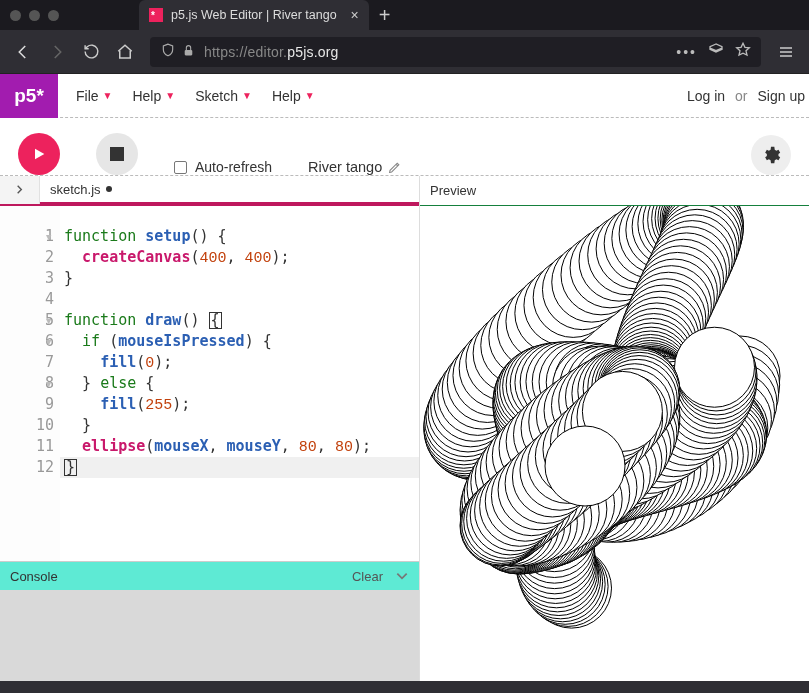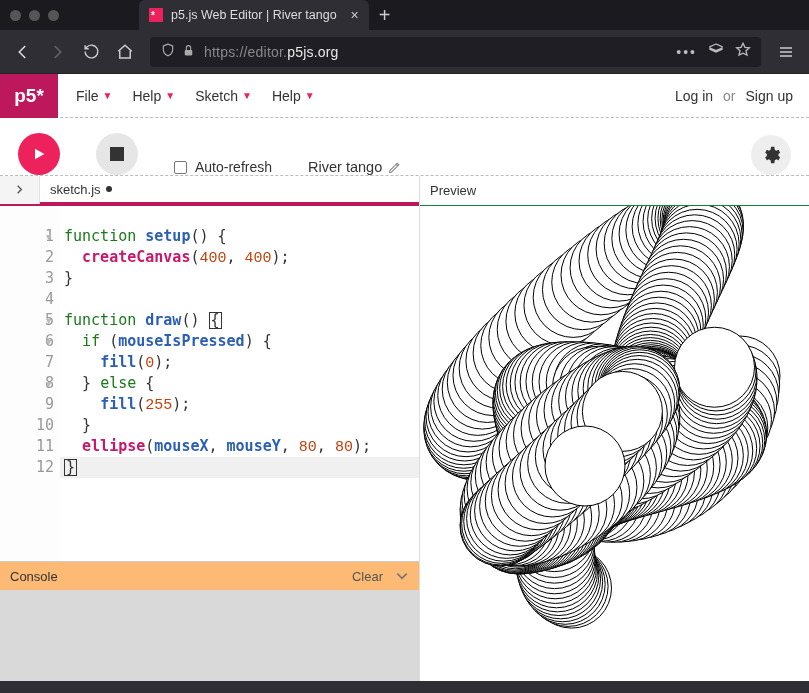--- a/index.html
+++ b/index.html
@@ -19,26 +19,26 @@
   .urlbar { flex:1; height:30px; background:#1f1e24; border-radius:4px; display:flex; align-items:center; padding:0 10px; color:#bbb; font-size:14px; margin:0 6px;}
   .urlbar .shield, .urlbar .lock { width:16px; text-align:center;}
   .urlbar .lock { margin:0 8px 0 4px;}
   .urlbar .addr { flex:1; letter-spacing:.2px;}
   .urlbar .addr .muted { color:#888;}
   .urlbar .addr .bold { color:#e8e8e8; font-weight:500;}
   .dots3 { letter-spacing:2px; color:#bbb; margin-right:10px;}
   
   .page { flex:1; background:#fff; display:flex; flex-direction:column; overflow:hidden;}
   .topbar { height:44px; background:#fff; display:flex; align-items:center; border-bottom:1px dashed #bbb;}
-  .logo { width:58px; height:44px; background:#be185d; color:#fff; display:flex; align-items:center; justify-content:center; font-weight:700; font-size:19px;}
+  .logo { width:58px; height:44px; background:#a21caf; color:#fff; display:flex; align-items:center; justify-content:center; font-weight:700; font-size:19px;}
   .menus { display:flex; padding-left:8px;}
   .menu { padding:0 10px; color:#333; font-size:14px; display:flex; align-items:center; gap:4px;}
   .menu .caret { font-size:10px; color:#ed225d;}
   .spacer { flex:1; }
-  .auth { display:flex; align-items:center; gap:10px; padding-right:16px; color:#333; font-size:14px;}
+  .auth { display:flex; align-items:center; gap:10px; padding-right:4px; color:#333; font-size:14px;}
   .auth .or { color:#888;}
   .controlbar { height:58px; display:flex; align-items:flex-end; padding:0 18px; gap:36px; border-bottom:1px dashed #bbb;}
   .play { width:42px; height:42px; border-radius:50%; background:#ed225d; display:flex; align-items:center; justify-content:center;}
   .play svg { fill:#fff;}
   .stop { width:42px; height:42px; border-radius:50%; background:#e6e6e6; display:flex; align-items:center; justify-content:center;}
   .stop .sq { width:14px; height:14px; background:#333;}
   .autoref { display:flex; align-items:center; gap:8px; color:#333; font-size:14px;}
   .autoref .cb { width:13px; height:13px; border:1px solid #777; border-radius:2px;}
   .sketchname { color:#333; font-size:14.5px; display:flex; align-items:center; gap:6px;}
   .gear { width:40px; height:40px; border-radius:50%; background:#eee; display:flex; align-items:center; justify-content:center;}
@@ -53,21 +53,21 @@
   .gutter .n { display:block; height:21px; position:relative;}
   .fold { position:absolute; left:46px; top:3px; font-size:9px; color:#bbb;}
   .code { flex:1; padding:20px 8px 0 4px; line-height:21px; white-space:pre; color:#333;}
   .kw { color:#1a7a1a;}
   .fn { color:#2b5fb3; font-weight:600;}
   .hl { color:#c9186b; font-weight:600;}
   .num { color:#c2410c;font-family:Liberation Mono, monospace;}
   .row-hi { background:#f0f0f0; display:block; margin-left:-4px; padding-left:4px; margin-right:-8px;}
   .cursor-box { display:inline-block; border:1px solid #333; padding:0 1px; height:17px; line-height:15px;}
   .console { height:120px; border-top:1px solid #ccc; display:flex; flex-direction:column;}
-  .console-head { height:28px; background:#fdba74; display:flex; align-items:center; padding:0 10px; font-size:13px; color:#333; justify-content:space-between;}
+  .console-head { height:28px; background:#5eead4; display:flex; align-items:center; padding:0 10px; font-size:13px; color:#333; justify-content:space-between;}
   .console-head .right { display:flex; align-items:center; gap:12px; color:#555;}
   .console-body { flex:1; background:#d9d9d9;}
   .right-pane { flex:1; display:flex; flex-direction:column;}
   .preview-head { height:30px; border-bottom:1px solid #15803d; font-size:13px; color:#333; padding-left:10px; display:flex; align-items:center;}
   .preview-body { flex:1; background:#fff; display:flex; align-items:flex-start; justify-content:flex-start; overflow:hidden;}
   .bottom-browser { height:12px; background:#2f2e34;}
 </style>
 </head>
 <body>
 

